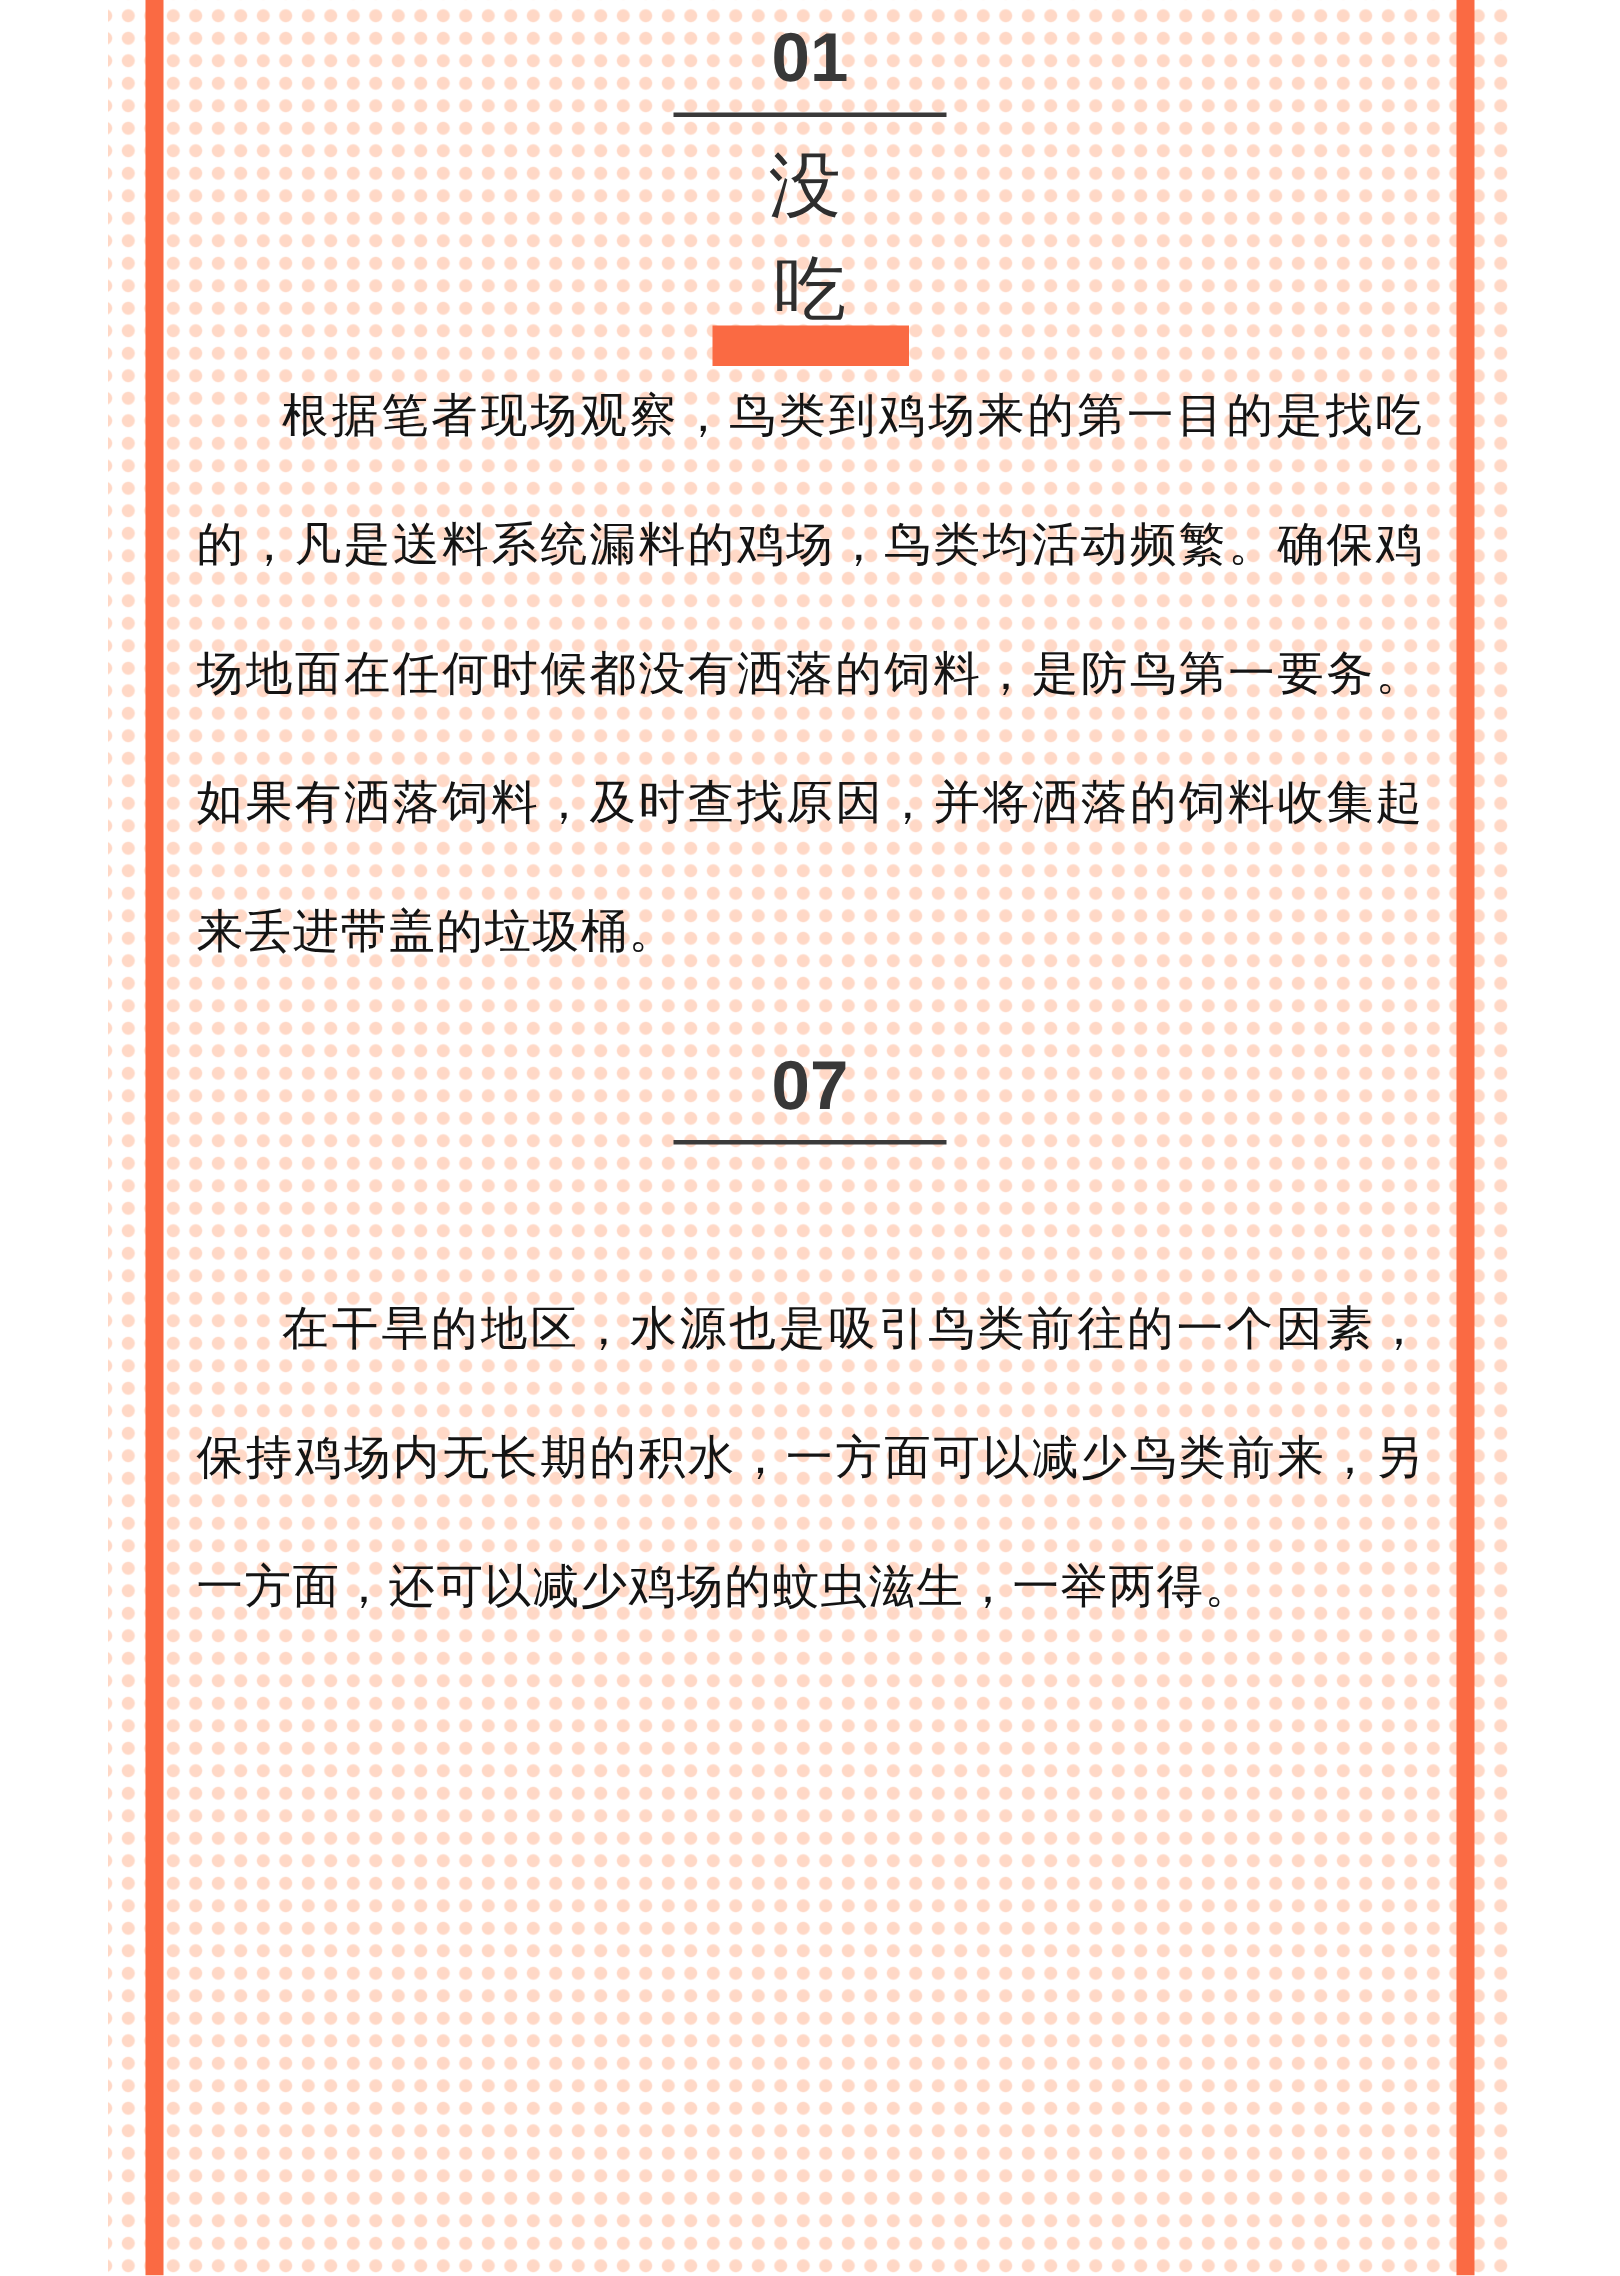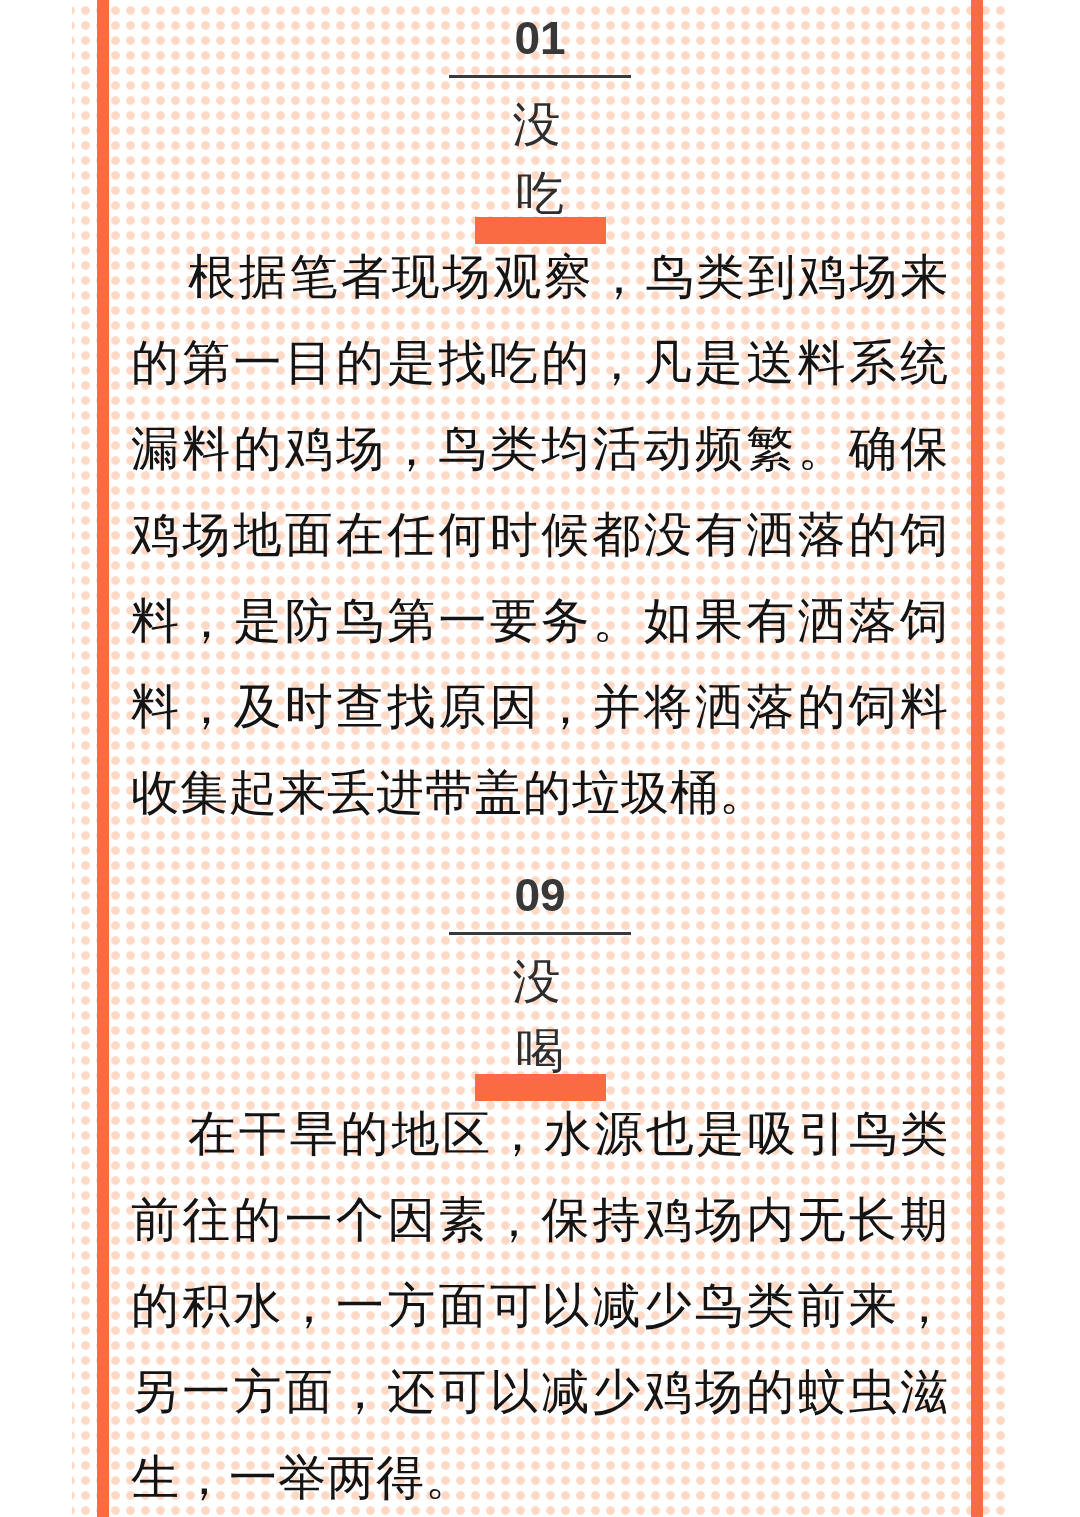--- a/index.html
+++ b/index.html
@@ -87,21 +87,21 @@
     position: relative;
     z-index: 1;
     font-size: 48px;
     font-weight: normal;
     color: #2e2e2e;
     letter-spacing: 7px;
     margin-right: -7px;
   }
   .para {
     margin: 80px 0 0;
-    font-size: 48px;
+    font-size: 31px;
     line-height: 86px;
     color: var(--body-text);
     text-align: justify;
     text-indent: 57px;
     letter-spacing: 1px;
   }
 </style>
 </head>
 <body>
 
@@ -115,23 +115,20 @@
       <section class="section">
         <div class="sec-num">01</div>
         <div class="sec-divider"></div>
         <div class="sec-title-row">
           <span class="hl"><span class="hl-text">没吃</span></span>
         </div>
         <p class="para">根据笔者现场观察，鸟类到鸡场来的第一目的是找吃的，凡是送料系统漏料的鸡场，鸟类均活动频繁。确保鸡场地面在任何时候都没有洒落的饲料，是防鸟第一要务。如果有洒落饲料，及时查找原因，并将洒落的饲料收集起来丢进带盖的垃圾桶。</p>
       </section>
 
       <section class="section">
-        <div class="sec-num">09</div>
+        <div class="sec-num">07</div>
         <div class="sec-divider"></div>
-        <div class="sec-title-row">
-          <span class="hl"><span class="hl-text">没喝</span></span>
-        </div>
         <p class="para">在干旱的地区，水源也是吸引鸟类前往的一个因素，保持鸡场内无长期的积水，一方面可以减少鸟类前来，另一方面，还可以减少鸡场的蚊虫滋生，一举两得。</p>
       </section>
 
     </div>
   </div>
 </div>
 
 </body></html>

